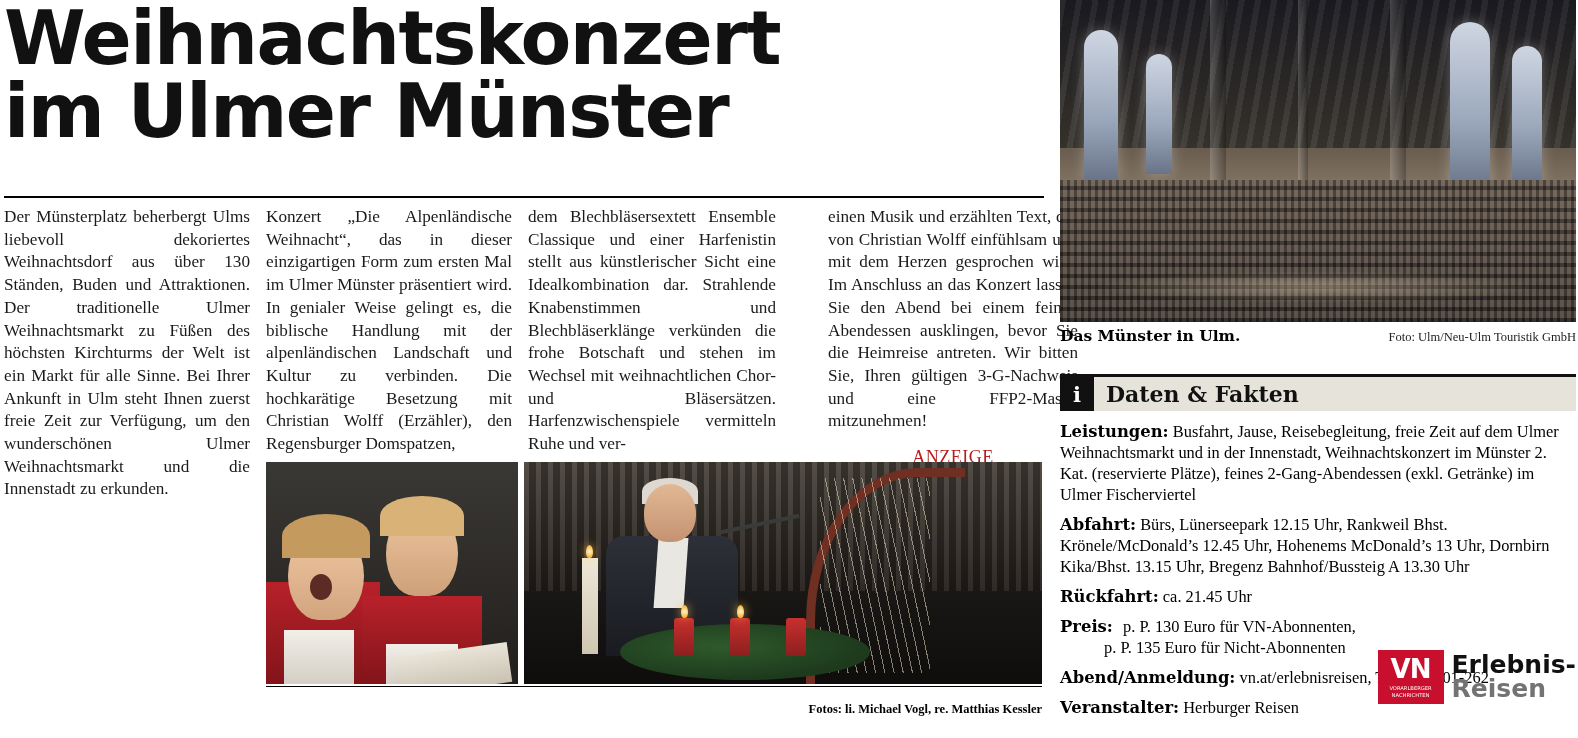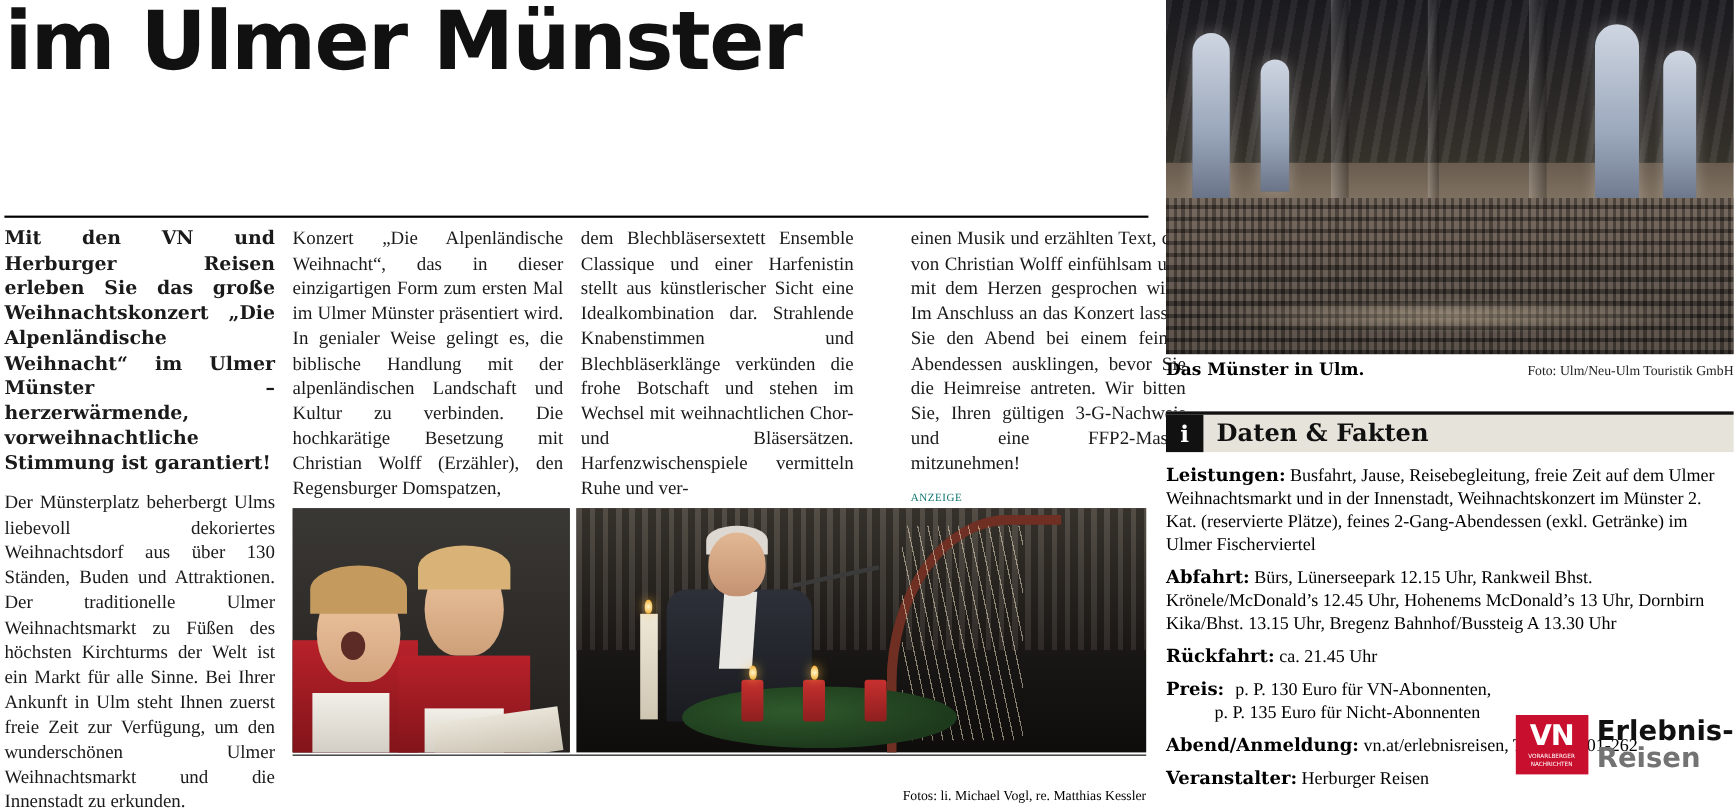--- a/index.html
+++ b/index.html
@@ -60,24 +60,24 @@
     font-weight: bold;
     font-family: "DejaVu Serif", serif;
   }
 
   #col1 { left: 4px; width: 246px; }
   #col2 { left: 266px; width: 246px; }
   #col3 { left: 528px; width: 248px; }
   #col4 { left: 828px; width: 250px; }
 
   .anzeige {
-    text-align: left;
-    font-size: 10px;
+    text-align: center;
+    font-size: 18px;
     letter-spacing: 0.5px;
-    color: #0f766e;
+    color: #b91c1c;
     margin-top: -4px;
   }
 
   
   .photo { position: absolute; overflow: hidden; }
 
   
   #photo-church {
     left: 1060px; top: 0px; width: 516px; height: 322px;
     background:
@@ -223,25 +223,25 @@
   .caption-photo {
     position: absolute;
     left: 266px; top: 690px; width: 776px;
     font-family: "DejaVu Serif", serif;
     font-weight: bold;
     font-size: 15.4px;
     line-height: 1.22;
   }
   .caption-photo .credit-line {
     font-family: "Liberation Serif", serif;
-    font-weight: normal;
+    font-weight: bold;
     font-size: 12.5px;
     position: absolute;
     right: 0;
-    top: 26px;
+    top: 12px;
   }
   .rule-caption {
     position:absolute; left: 266px; top: 686px; width: 776px; height: 1px; background: #000;
   }
 
   
   .factbox {
     position: absolute;
     left: 1060px; top: 374px; width: 516px; height: 346px;
   }
@@ -302,26 +302,26 @@
   }
   .er-logo .l1 { font-size: 25px; color: #111; display:block; }
   .er-logo .l2 { font-size: 25px; color: #737373; display:block; }
 </style>
 </head>
 <body>
 
 <div class="page">
 
   <div class="headline">
+    <span class="l1">Weihnachtskonzert</span>
     <span class="l2">im Ulmer Münster</span>
   </div>
   <div class="rule-top"></div>
 
   <div class="col" id="col1">
-    <p class="lead">Mit den VN und Herburger Reisen erleben Sie das große Weihnachtskonzert „Die Alpenländische Weihnacht“ im Ulmer Münster – herzerwärmende, vorweihnachtliche Stimmung ist garantiert!</p>
     <p>Der Münsterplatz beherbergt Ulms liebevoll dekoriertes Weihnachtsdorf aus über 130 Ständen, Buden und Attraktionen. Der traditionelle Ulmer Weihnachtsmarkt zu Füßen des höchsten Kirchturms der Welt ist ein Markt für alle Sinne. Bei Ihrer Ankunft in Ulm steht Ihnen zuerst freie Zeit zur Verfügung, um den wunderschönen Ulmer Weihnachtsmarkt und die Innenstadt zu erkunden.</p>
 
   </div>
 
   <div class="col" id="col3">
     <p>dem Blechbläsersextett Ensemble Classique und einer Harfenistin stellt aus künstlerischer Sicht eine Idealkombination dar. Strahlende Knabenstimmen und Blechbläserklänge verkünden die frohe Botschaft und stehen im Wechsel mit weihnachtlichen Chor- und Bläsersätzen. Harfenzwischenspiele vermitteln Ruhe und ver-</p>
   </div>
 
   <div class="col" id="col2">
     <p>Konzert „Die Alpenländische Weihnacht“, das in dieser einzigartigen Form zum ersten Mal im Ulmer Münster präsentiert wird. In genialer Weise gelingt es, die biblische Handlung mit der alpenländischen Landschaft und Kultur zu verbinden. Die hochkarätige Besetzung mit Christian Wolff (Erzähler), den Regensburger Domspatzen,</p>

